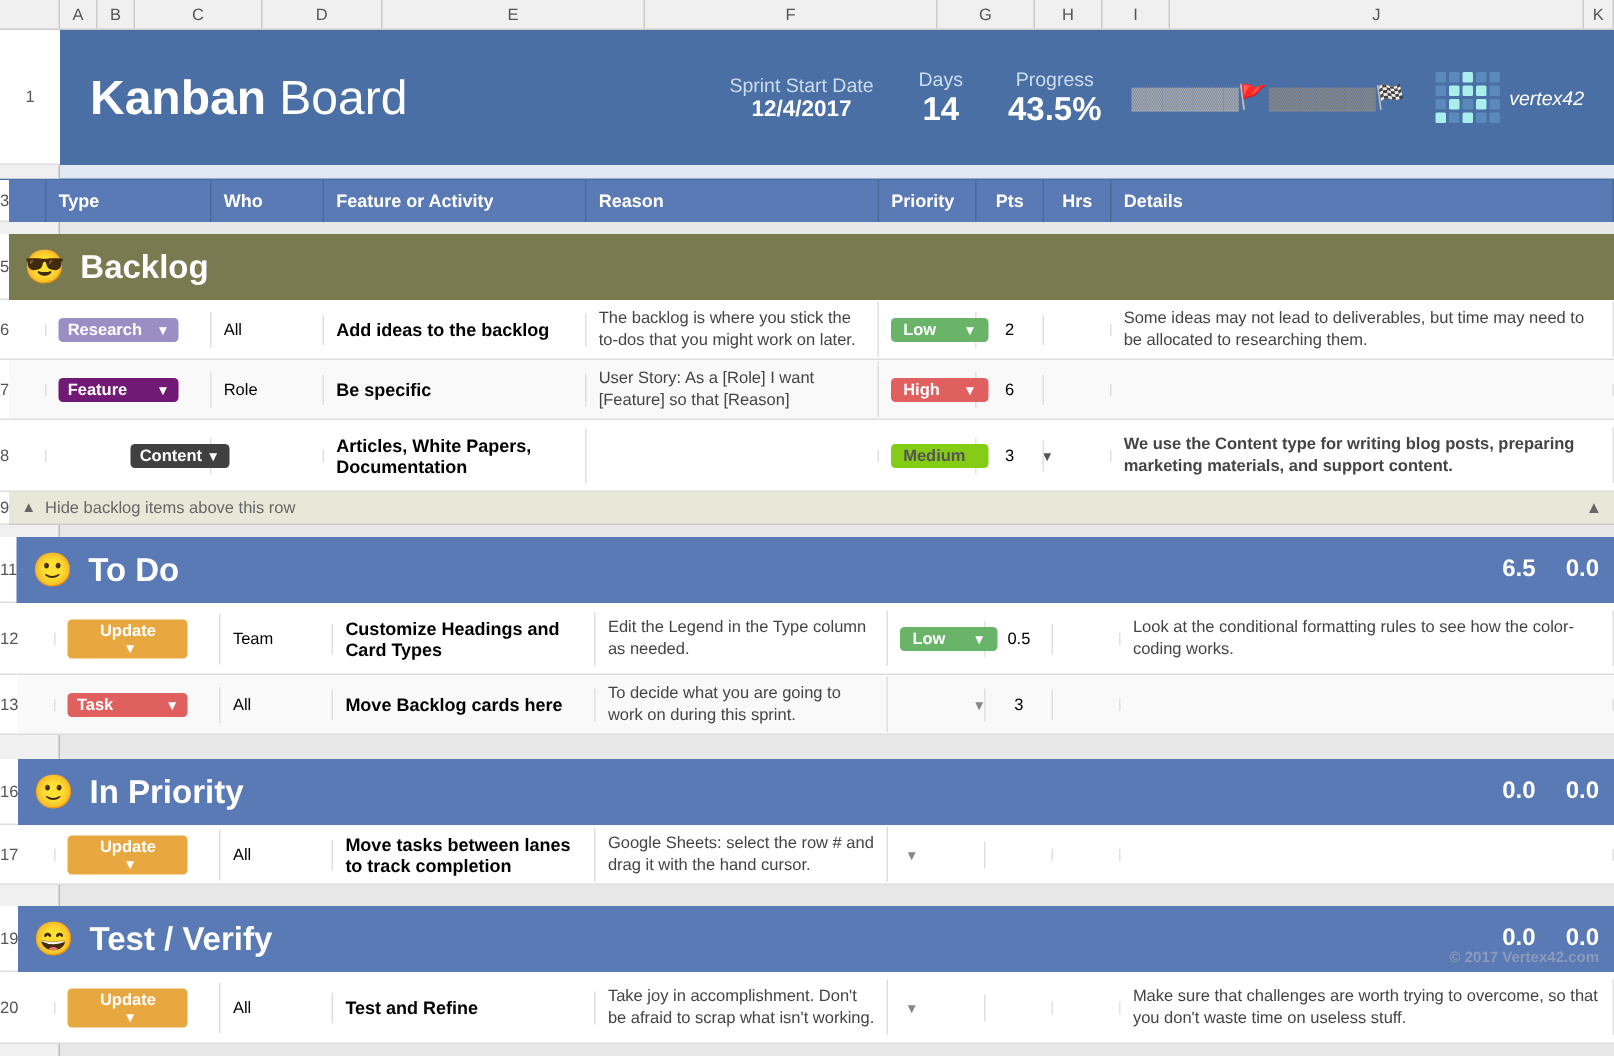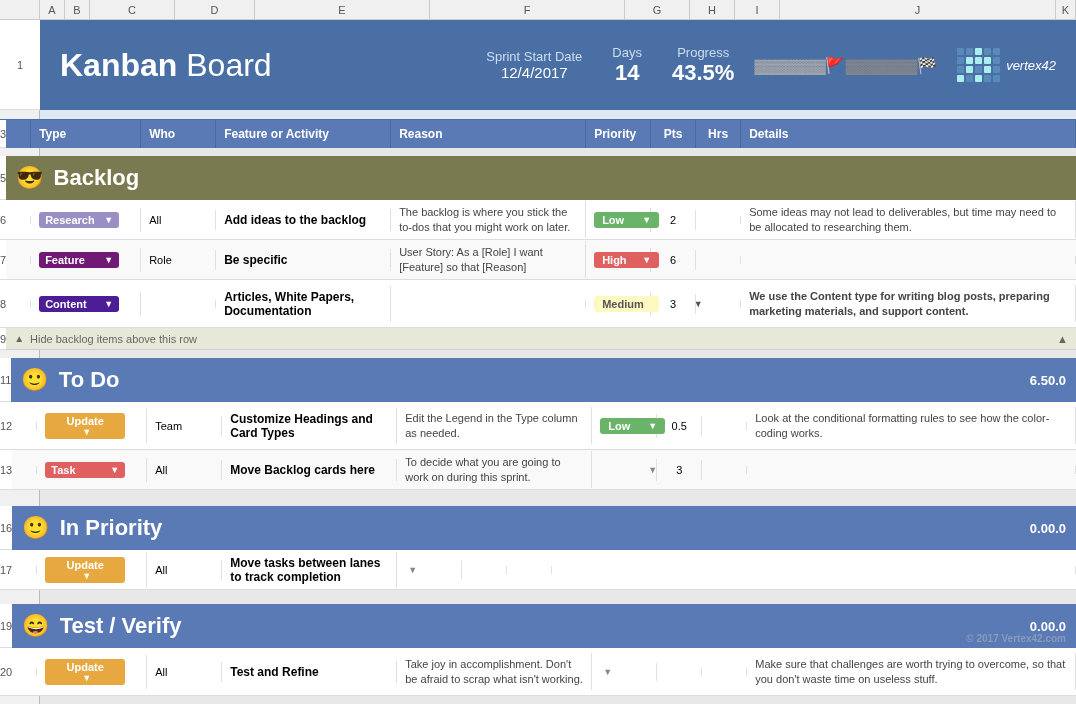--- a/index.html
+++ b/index.html
@@ -33,21 +33,21 @@
       text-align: center;
       color: white;
       margin-right: 30px;
     }
     .sprint-info .label {
       font-size: 13px;
       color: #cde;
     }
     .sprint-info .value {
       font-size: 15px;
-      font-weight: normal;
+      font-weight: bold;
     }
     .days-info {
       text-align: center;
       color: white;
       margin-right: 30px;
     }
     .days-info .label {
       font-size: 13px;
       color: #cde;
     }
@@ -84,22 +84,23 @@
       align-items: center;
       height: 44px;
       padding: 0 10px;
       color: white;
       font-size: 22px;
       font-weight: bold;
     }
     .section-header .emoji { font-size: 22px; margin-right: 10px; }
     .section-header .pts-hrs {
       margin-left: auto;
-      font-size: 13px;
-      display: flex;
+      font-size: 16px;
+      display: flex;
+      gap: 20px;
     }
 
     .section-backlog { background: #7a7a50; }
     .section-todo { background: #5a7ab5; }
     .section-inprogress { background: #5a7ab5; }
     .section-testverify { background: #5a7ab5; }
 
     .cell {
       padding: 4px 8px;
       display: flex;
@@ -115,21 +116,21 @@
       border-radius: 3px;
       padding: 2px 6px;
       font-size: 11px;
       font-weight: bold;
       color: white;
       width: 80px;
       justify-content: space-between;
     }
     .type-research { background: #9b8ec4; }
     .type-feature { background: #701a75; }
-    .type-content { background: #4c1d95; }
+    .type-content { background: #404040; margin-left: 48px; }
     .type-update { background: #e8a840; flex-direction: column; }
     .type-task { background: #e06060; }
 
     .dropdown-arrow {
       font-size: 9px;
       margin-left: 3px;
     }
 
     
     .priority-badge {
@@ -138,21 +139,21 @@
       border-radius: 3px;
       padding: 2px 8px;
       font-size: 11px;
       font-weight: bold;
       color: white;
       justify-content: space-between;
       min-width: 65px;
     }
     .priority-low { background: #6ab46a; }
     .priority-high { background: #e06060; }
-    .priority-medium { background: #fef9c3; color: #555; gap: 47px; }
+    .priority-medium { background: #84cc16; color: #555; gap: 47px; }
 
     
     .hide-row {
       background: #e8e8d8;
       height: 22px;
       display: flex;
       align-items: center;
       padding: 0 8px;
       font-size: 11px;
       color: #666;
@@ -532,20 +533,23 @@
           <span>Update</span>
           <span class="dropdown-arrow">▼</span>
         </div>
       </div>
       <div class="cell" style="width:75px; border-right:1px solid #e0e0e0;">
         <span>All</span>
       </div>
       <div class="cell" style="width:175px; border-right:1px solid #e0e0e0;">
         <span class="feature-text">Move tasks between lanes to track completion</span>
       </div>
+      <div class="cell reason-text" style="width:195px; border-right:1px solid #e0e0e0; font-size:11px; line-height:1.3;">
+        <span>Google Sheets: select the row # and drag it with the hand cursor.</span>
+      </div>
       <div class="cell" style="width:65px; border-right:1px solid #e0e0e0;">
         <div style="color:#888; font-size:11px; display:flex; align-items:center; gap:4px;">
           <span class="dropdown-arrow">▼</span>
         </div>
       </div>
       <div class="cell" style="width:45px; border-right:1px solid #e0e0e0;"></div>
       <div class="cell" style="width:45px; border-right:1px solid #e0e0e0;"></div>
       <div class="cell detail-text" style="flex:1;"></div>
     </div>
   </div>

